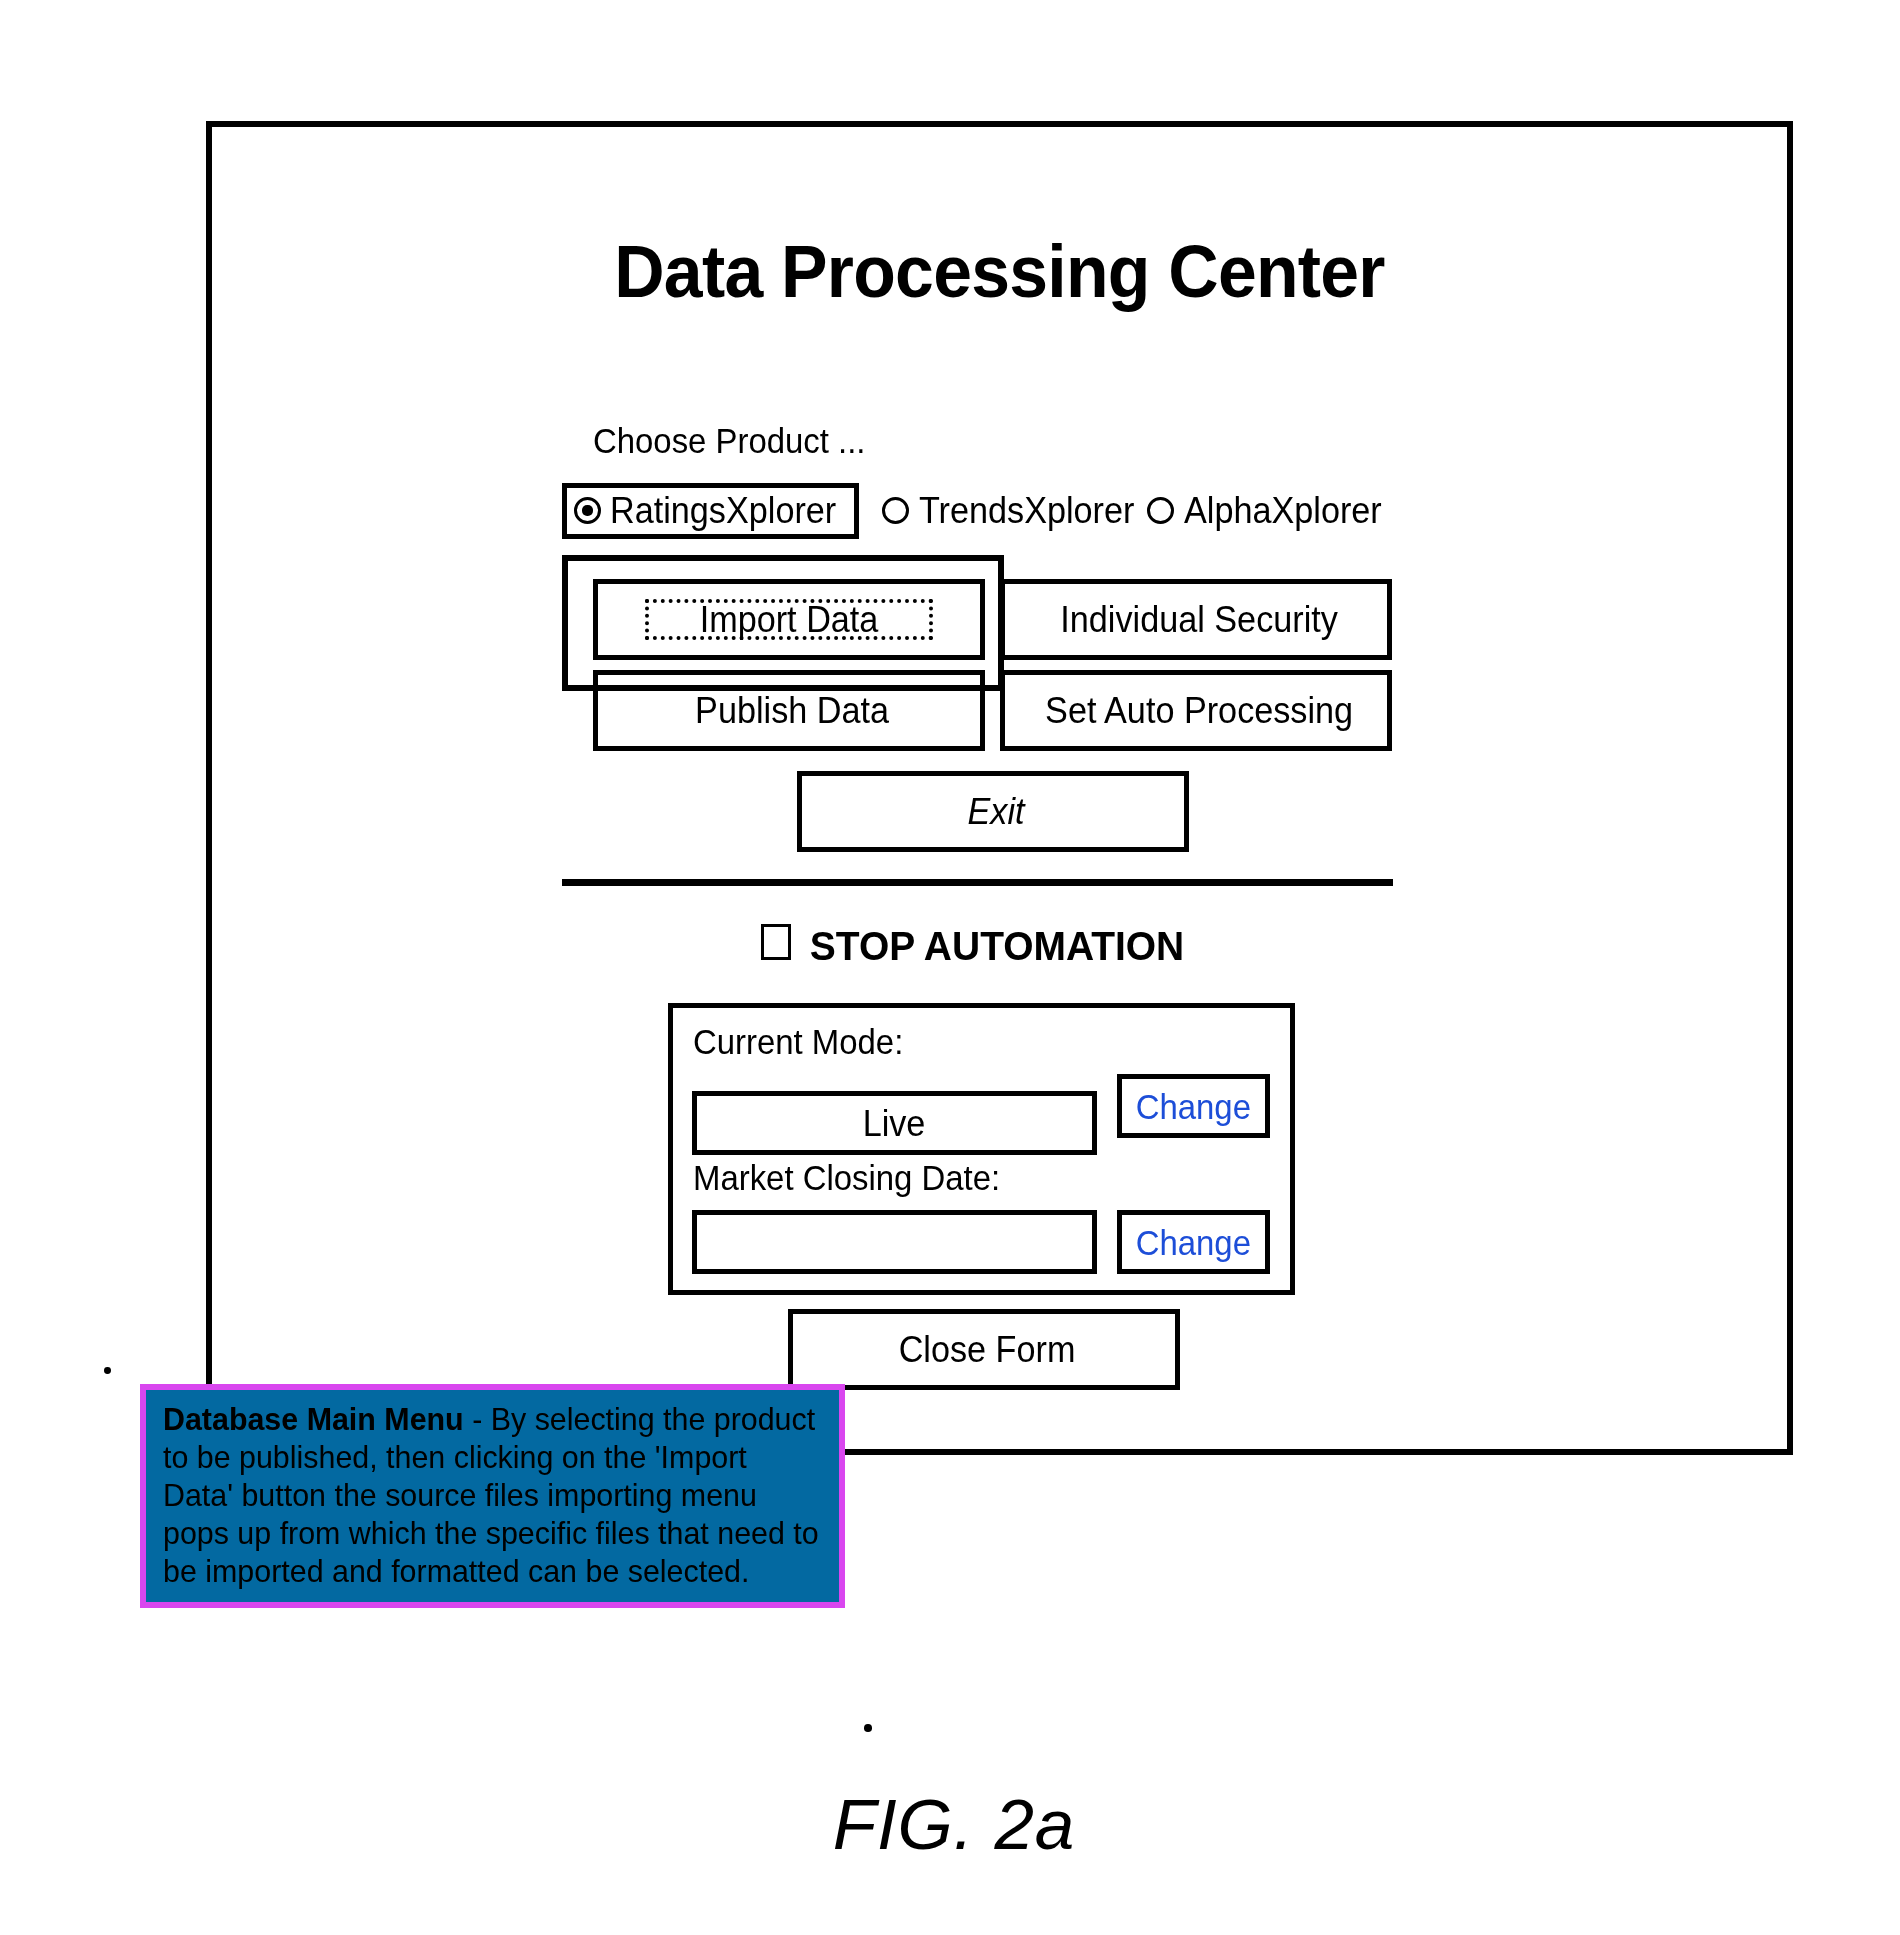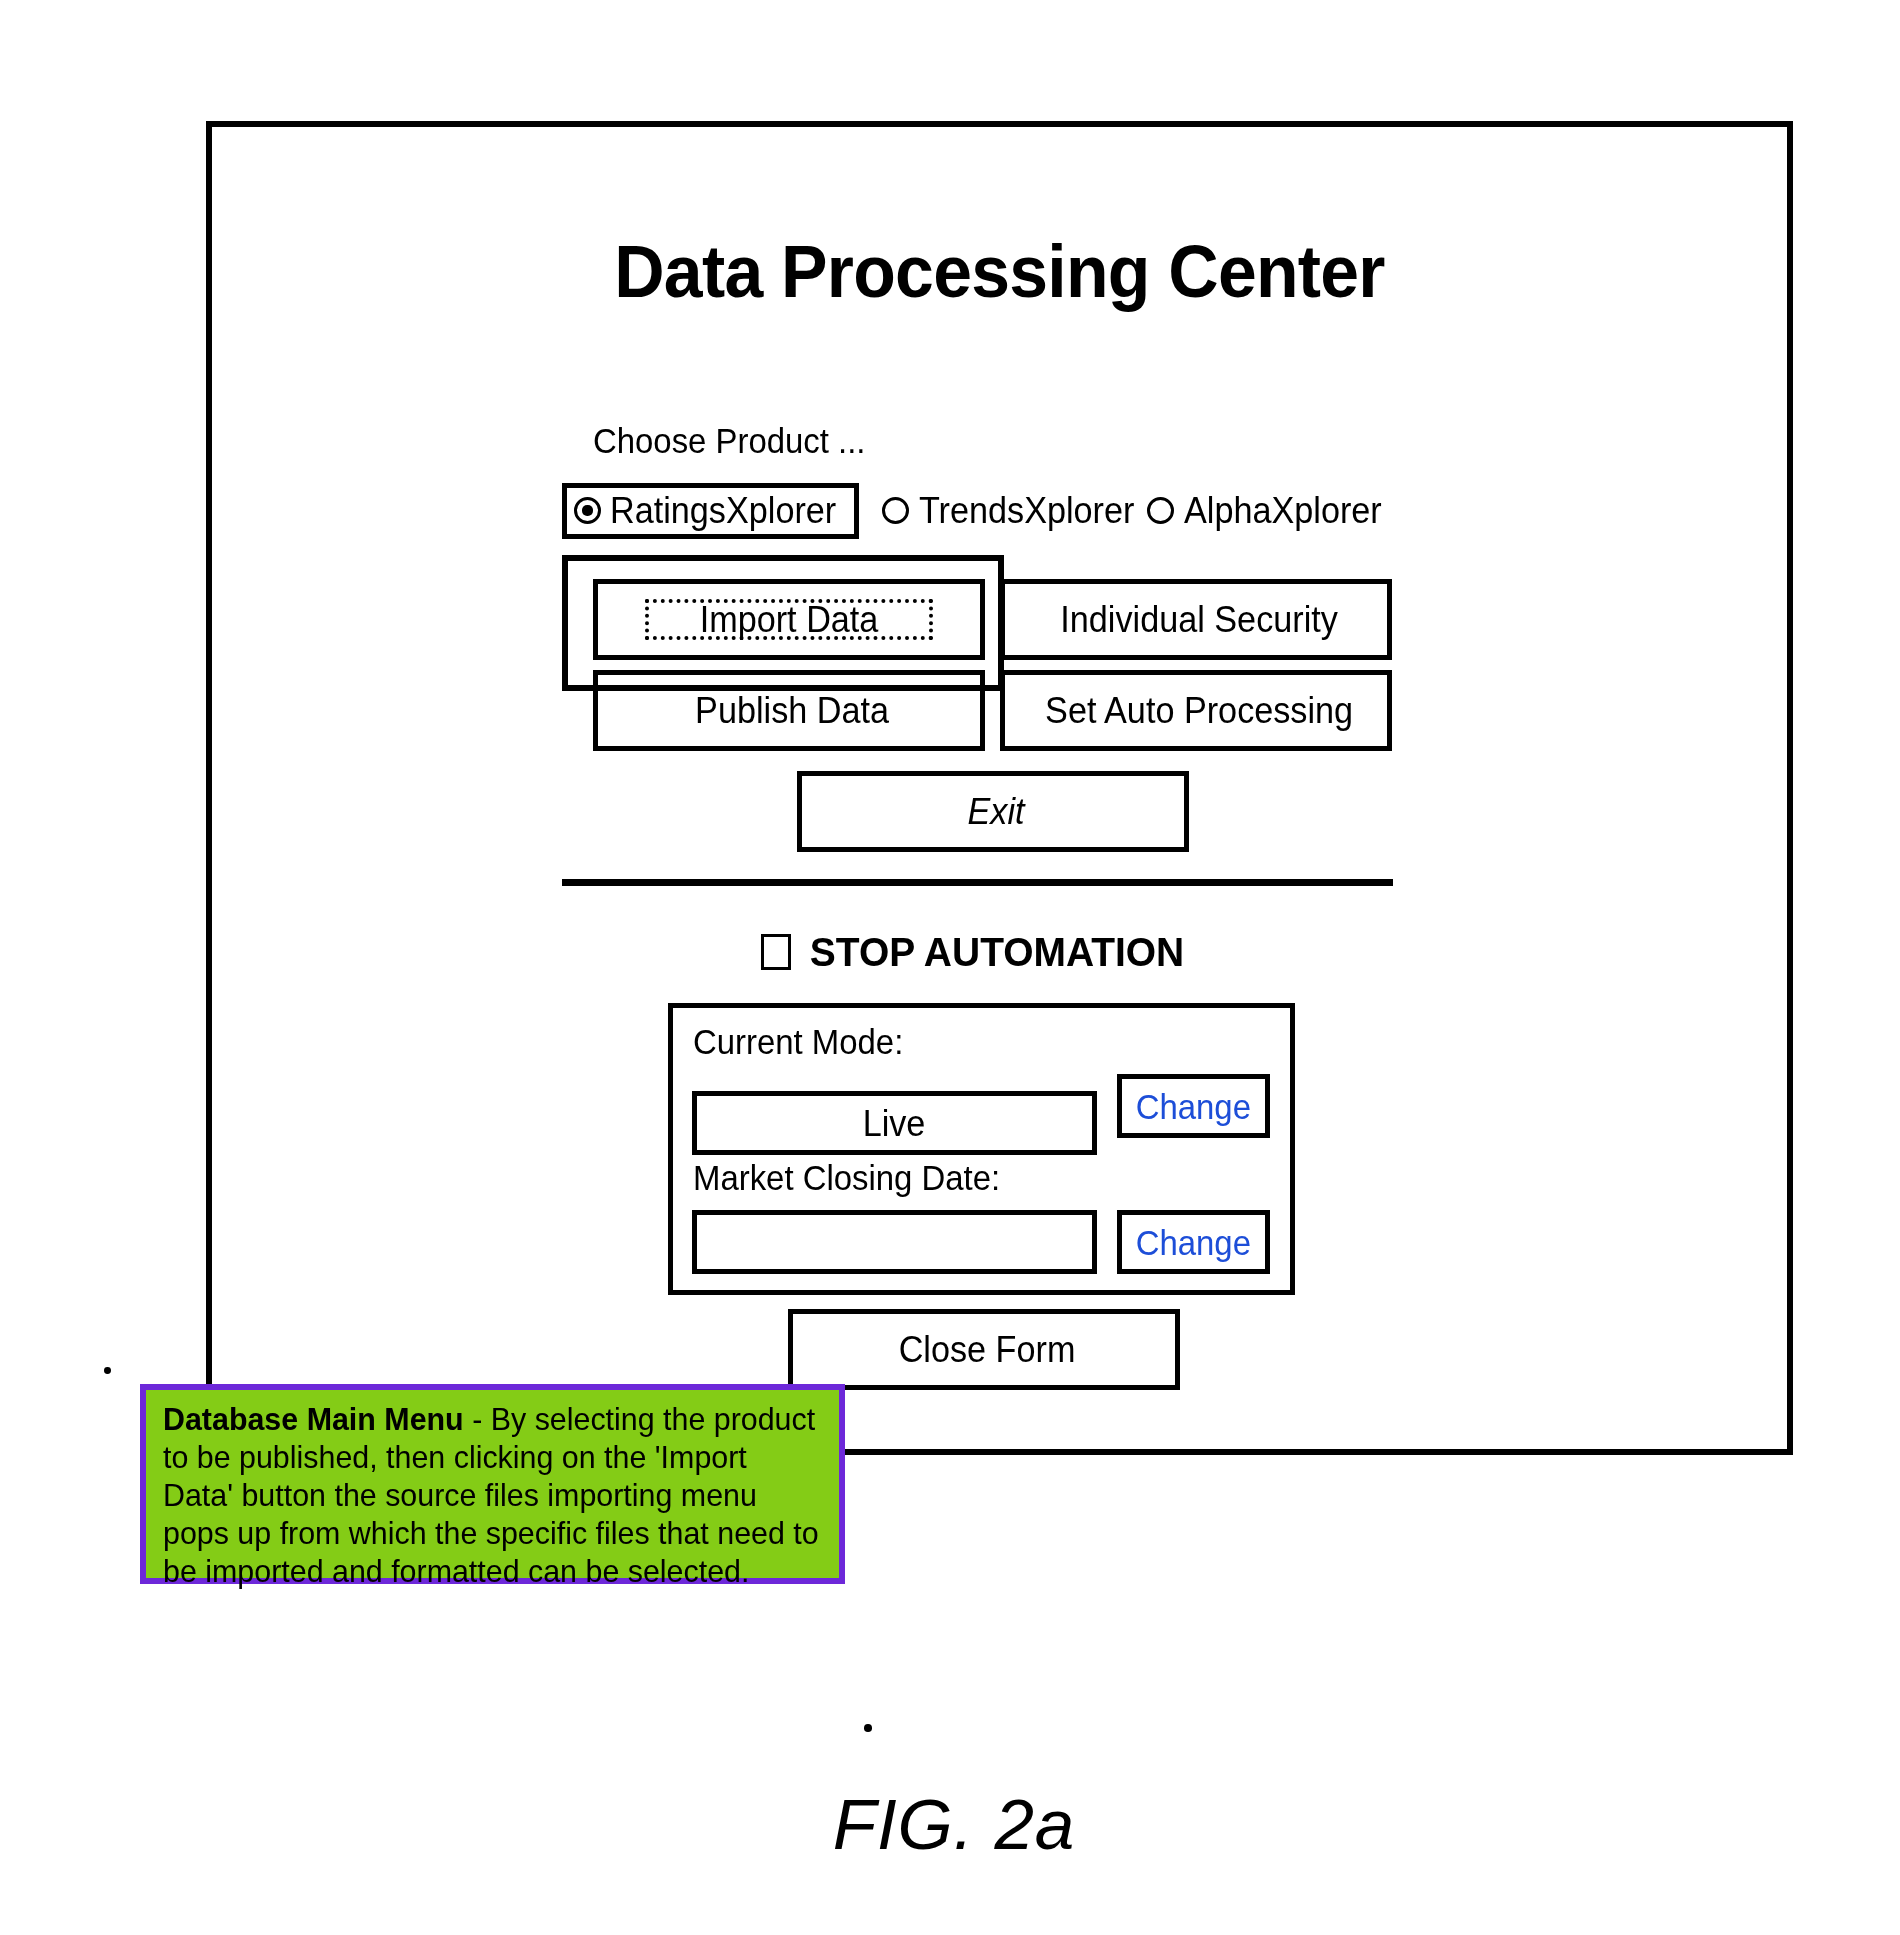--- a/index.html
+++ b/index.html
@@ -187,21 +187,20 @@
   }
 
   
   #stop-automation-row {
     position: absolute;
     left: 562px;
     top: 924px;
     width: 831px;
     height: 56px;
     display: flex;
-    align-items: center;
     justify-content: center;
   }
   #stop-automation-checkbox {
     width: 30.5px;
     height: 36px;
     border: 3.4px solid #000;
     box-sizing: border-box;
     background: #fff;
     margin-right: 8.5px;
     flex: none;
@@ -276,24 +275,24 @@
     width: 392px;
     height: 81px;
   }
 
   
   #caption-box {
     position: absolute;
     left: 140px;
     top: 1384px;
     width: 705px;
-    height: 200px;
-    border: 6px solid #6d28d9;
-    box-sizing: border-box;
-    background: #84cc16;
+    height: 224px;
+    border: 6px solid #d946ef;
+    box-sizing: border-box;
+    background: #0369a1;
     padding: 10.2px 13.6px 0 17px;
     z-index: 10;
   }
   #caption-text {
     font-size: 32px;
     line-height: 38px;
     transform: scaleX(0.95);
     transform-origin: left top;
     width: 105%;
   }

